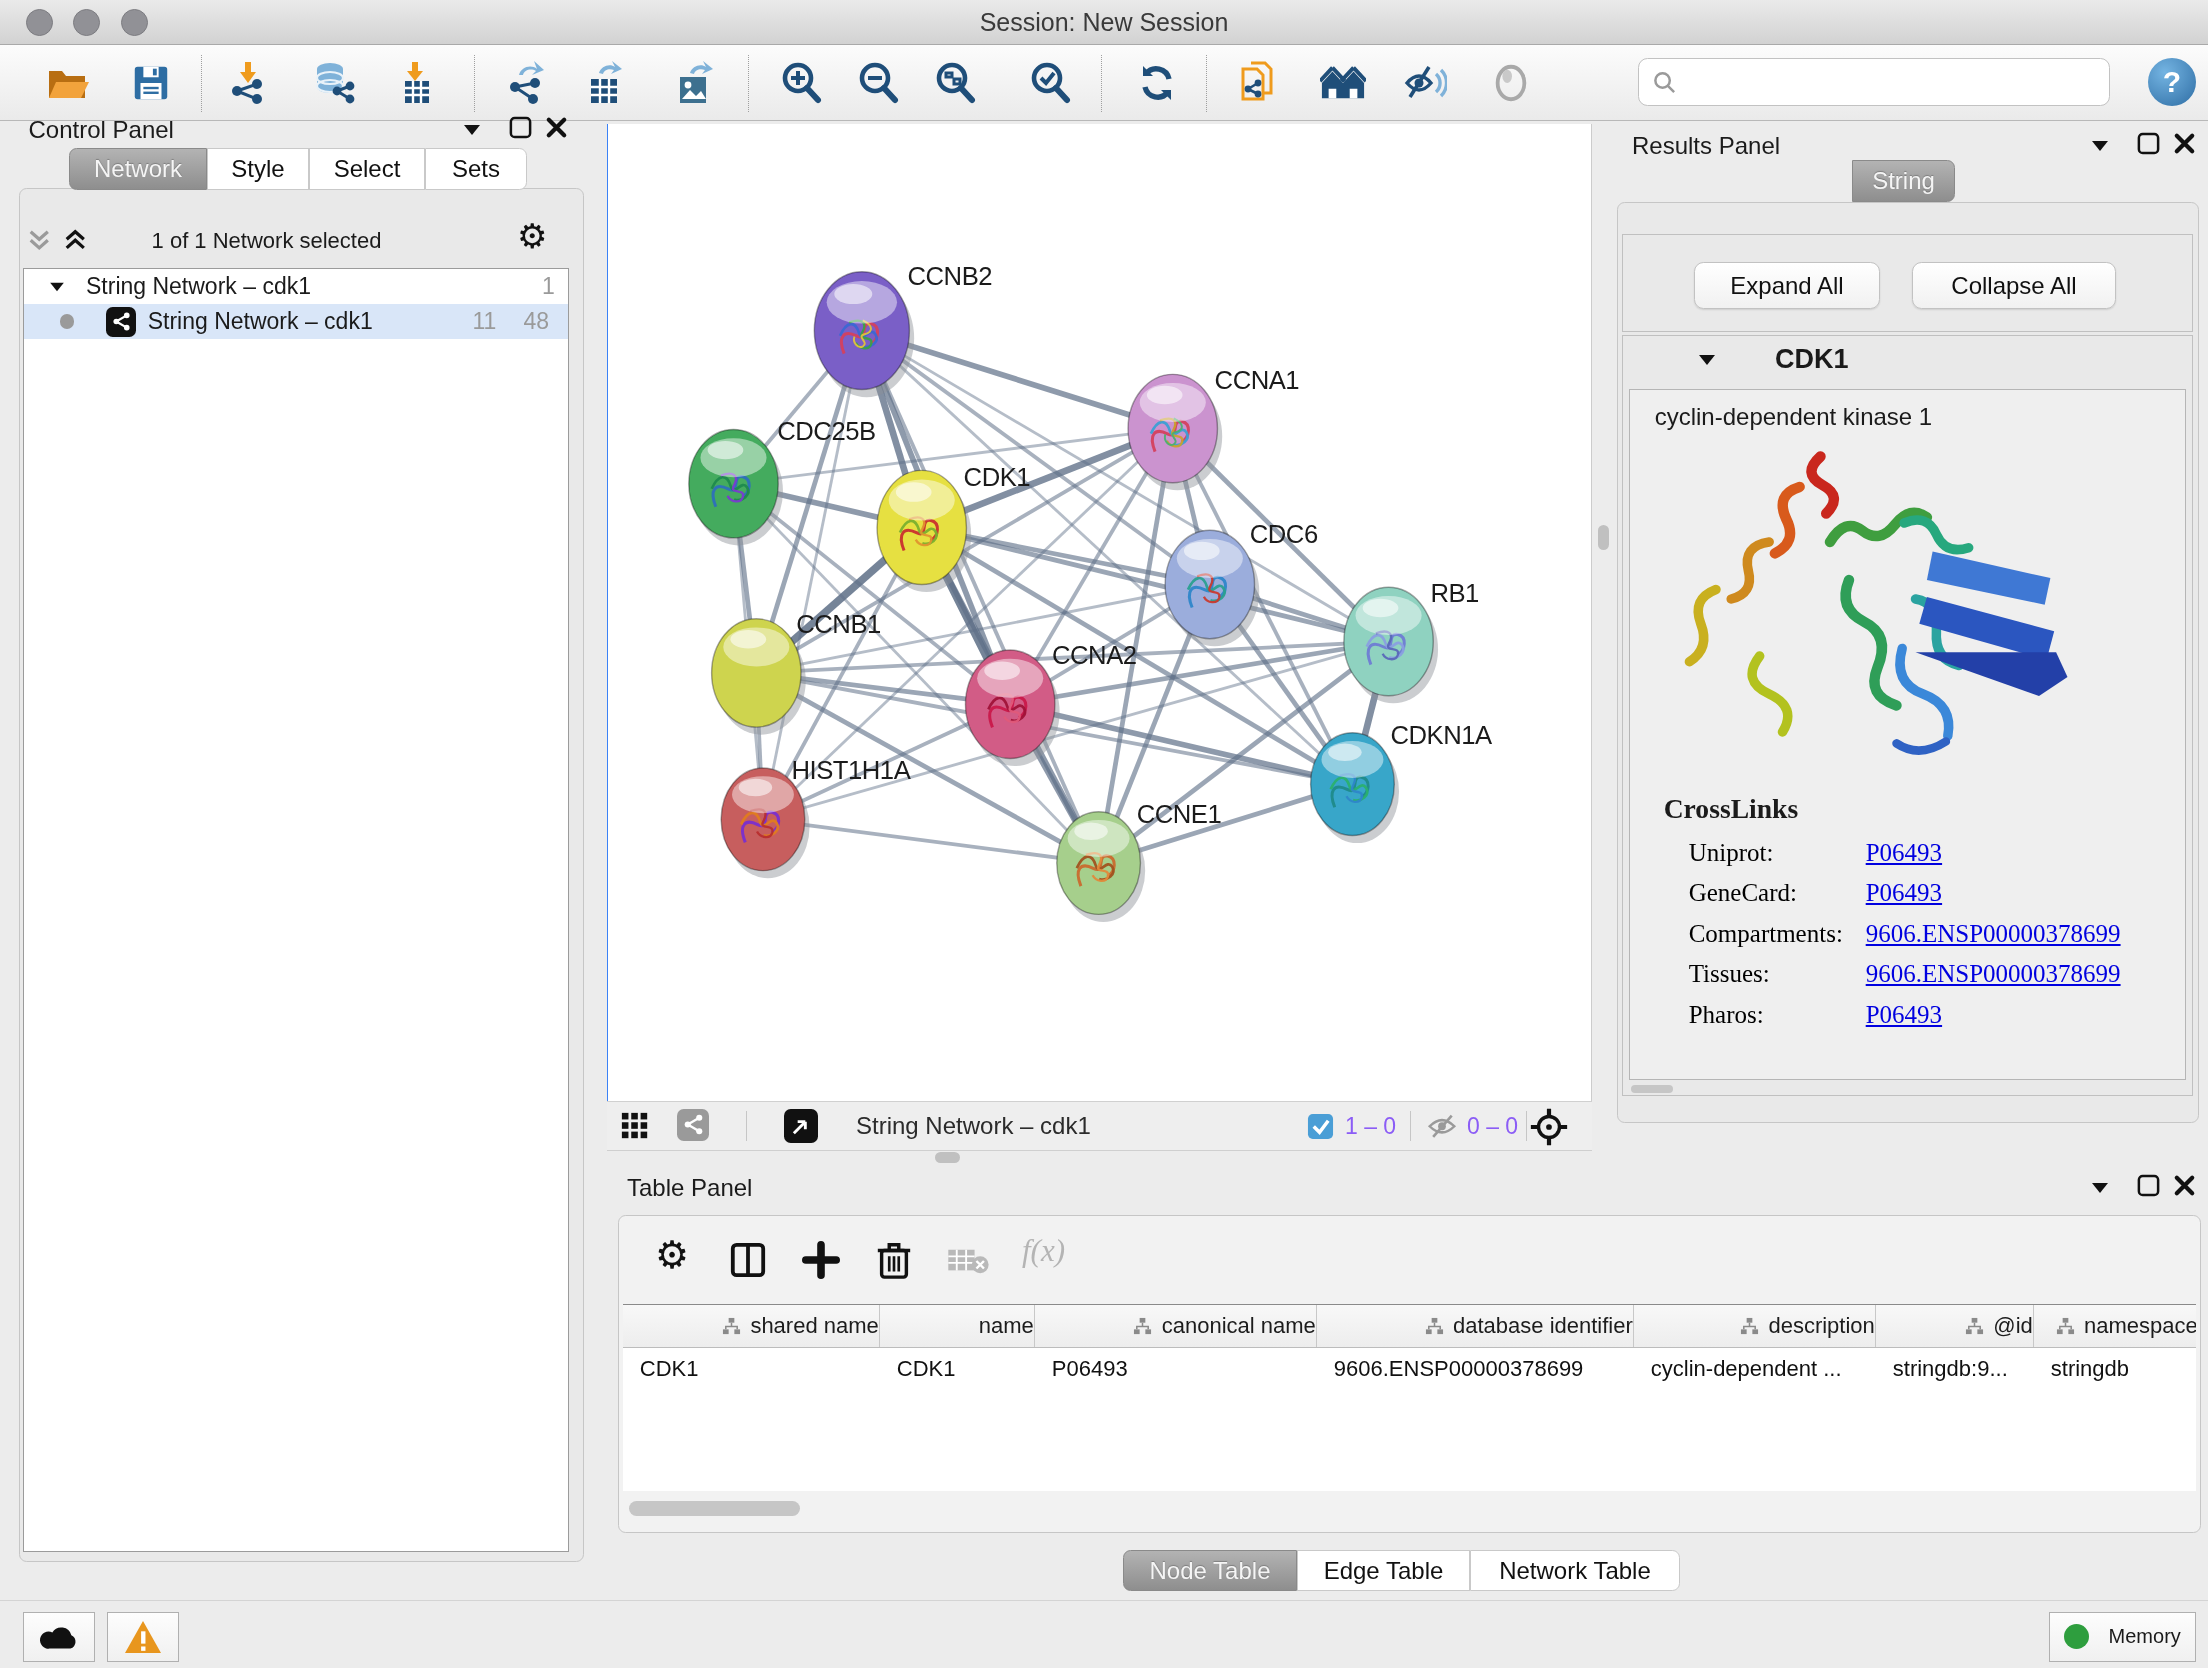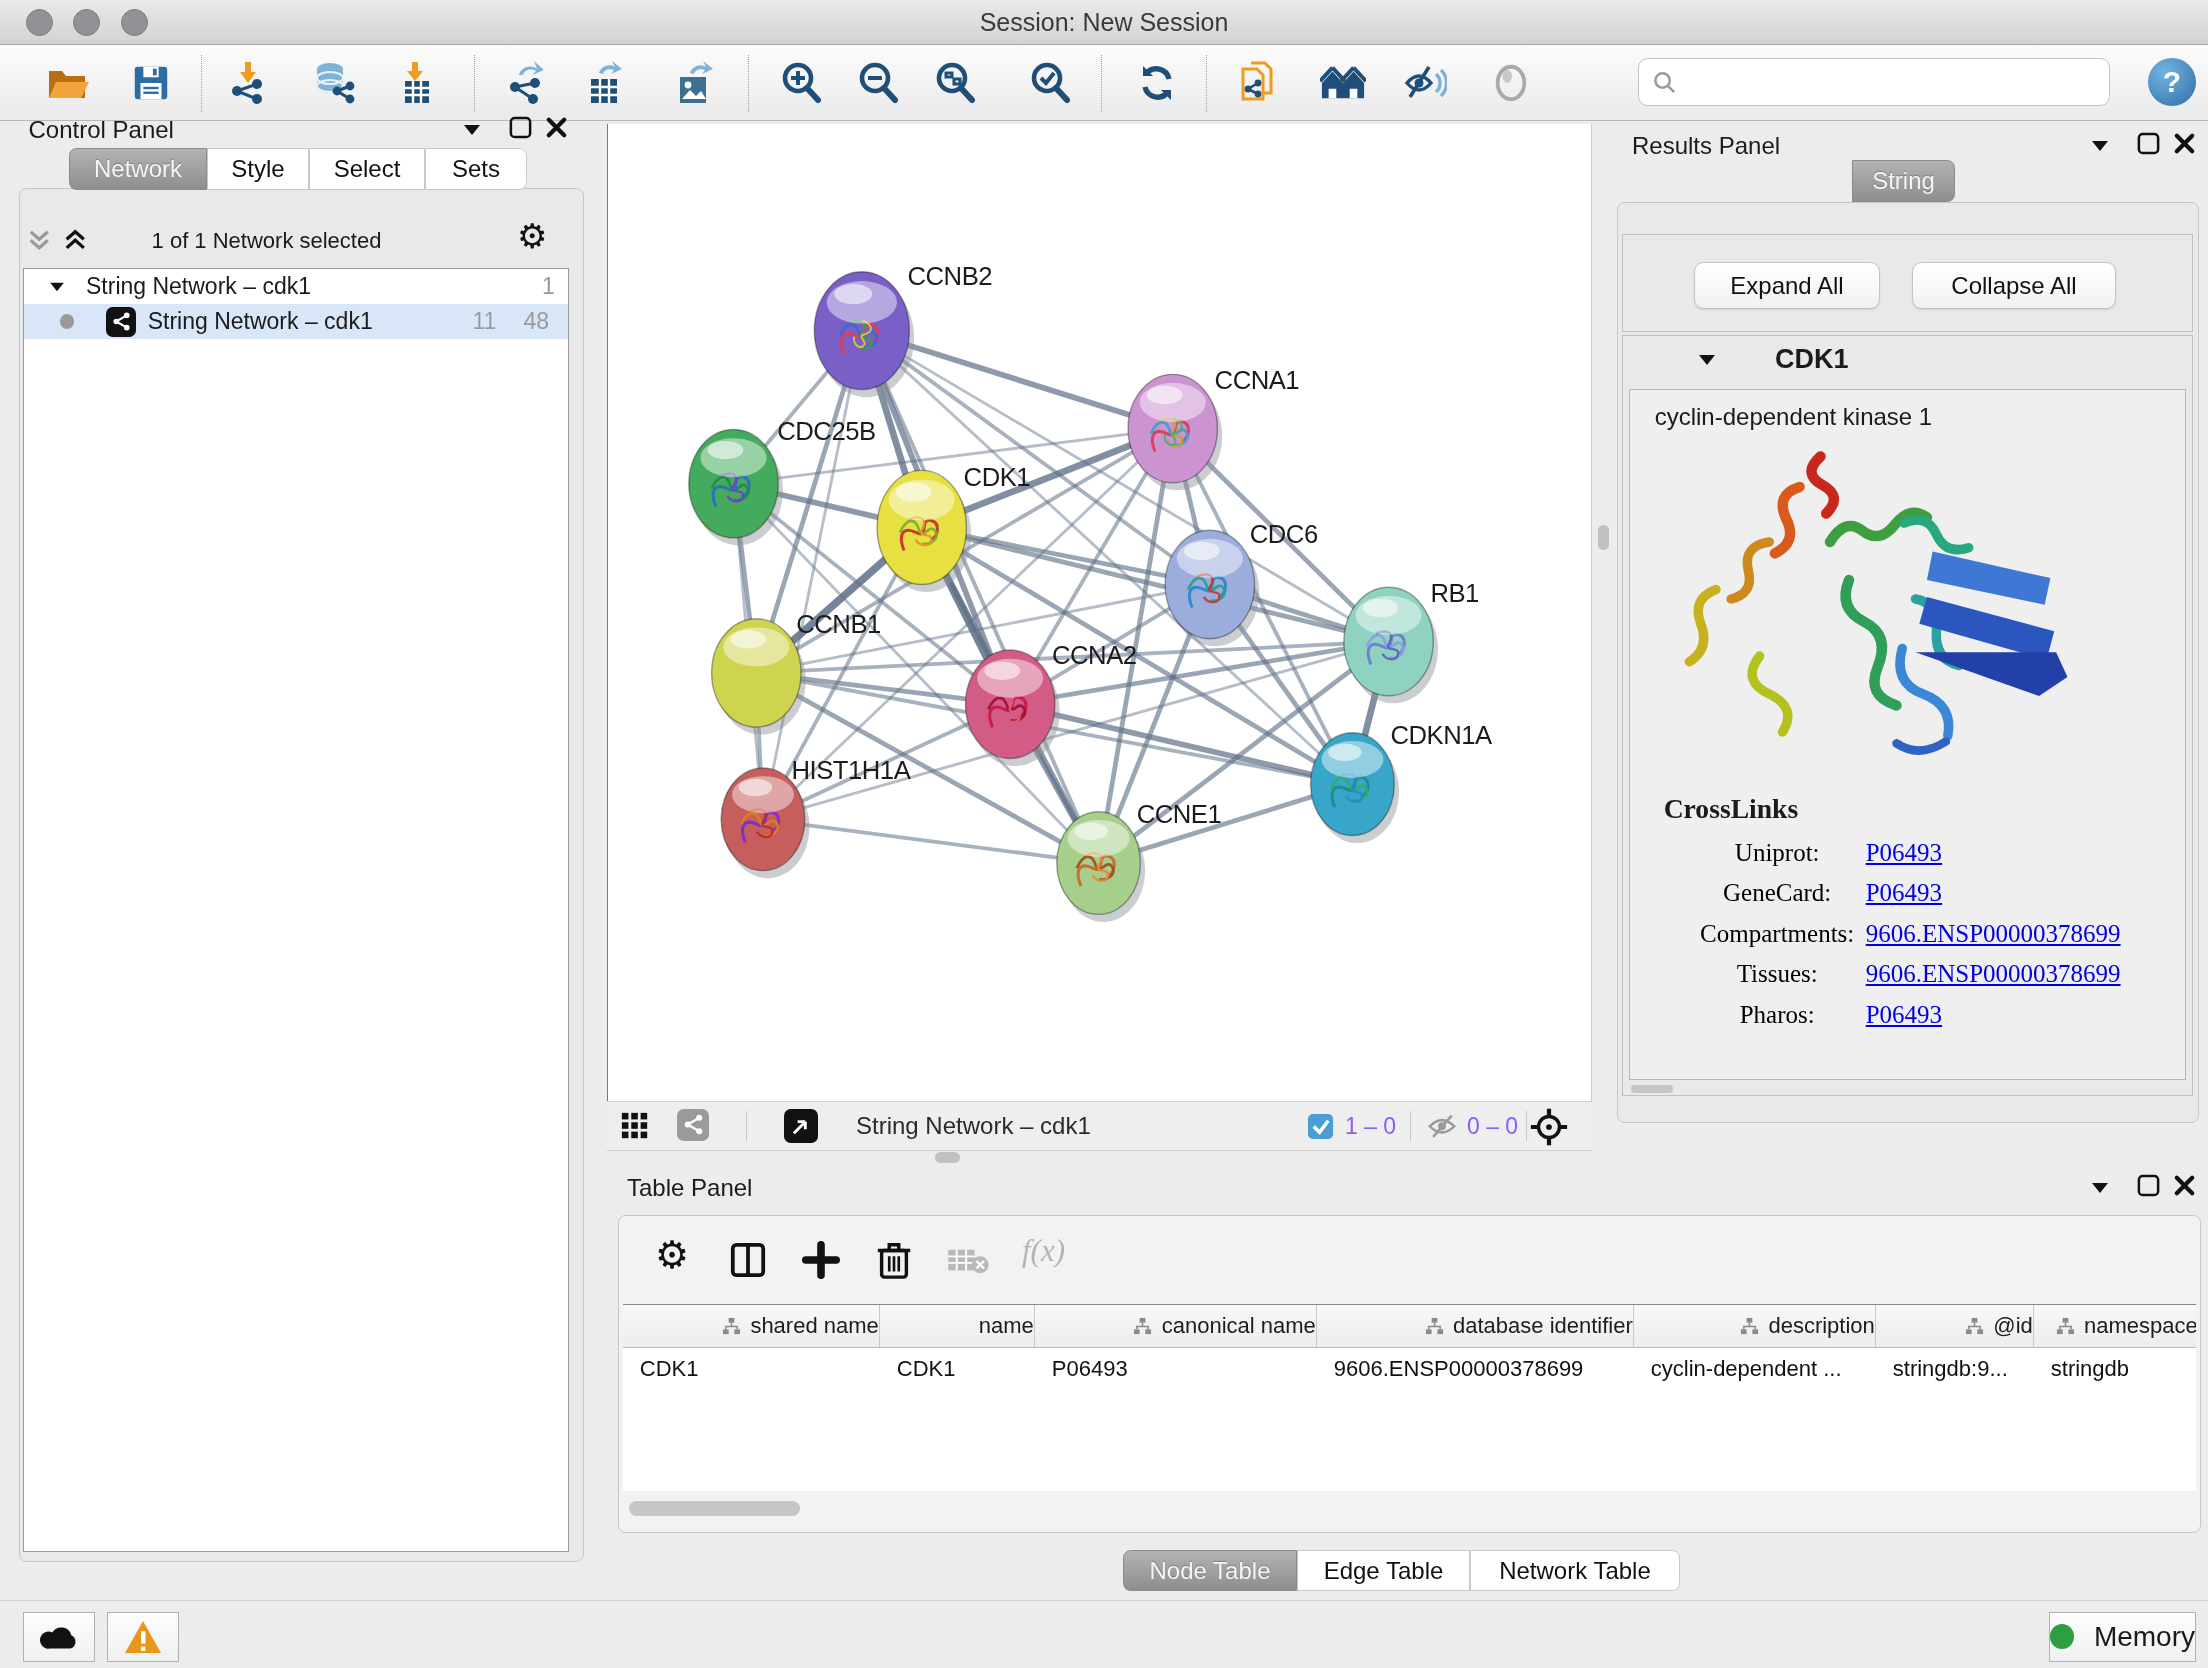--- a/index.html
+++ b/index.html
@@ -34,21 +34,21 @@
   .treerow.sel{background:#d9e6f8;}
   .gray{color:#9a9a9a;}
   .sharebadge{width:30px;height:30px;background:#111;border-radius:6.7px;display:flex;align-items:center;justify-content:center;}
   
   .netstatus{left:607px;top:1101px;width:985px;height:48px;background:#eeeeee;border-top:1px solid #d0d0d0;border-bottom:1px solid #cfcfcf;}
   .vline{width:0;height:30px;border-left:1px solid #c6c6c6;top:8.6px;}
   .statustext{font-size:24px;color:#2b2b2b;}
   .statusnum{font-size:23px;color:#8b5cf6;}
   
   .cl-row{display:flex;margin-bottom:12.4px;}
-  .cl-label{width:177px;font-family:"Liberation Serif","DejaVu Serif",serif;font-size:25px;color:#000;text-align:center;}
+  .cl-label{width:177px;font-family:"Liberation Serif","DejaVu Serif",serif;font-size:25px;color:#000;}
   .cl-value{font-family:"Liberation Serif","DejaVu Serif",serif;font-size:25px;color:#0000e0;text-decoration:underline;}
   
   .th{display:flex;align-items:center;justify-content:flex-end;gap:9.5px;font-size:22px;color:#1c1c1c;border-right:1px solid #c8c8c8;box-sizing:border-box;height:100%;overflow:hidden;white-space:nowrap;}
   .td{font-size:22px;color:#111;padding-left:17px;box-sizing:border-box;overflow:hidden;white-space:nowrap;display:flex;align-items:center;height:100%;}
   .fx{font-family:"Liberation Serif","DejaVu Serif",serif;font-style:italic;font-size:31px;color:#b4b4b4;}
   .sbthumb{background:#c6c6c6;border-radius:7.6px;}
   .bottombar{left:0;top:1600px;width:2208px;height:68px;background:#ececec;border-top:1px solid #d4d4d4;}
   .sqbtn{width:70px;height:48px;background:linear-gradient(#fdfdfd,#f0f0f0);border:1.9px solid #b0b0b0;display:flex;align-items:center;justify-content:center;}
 </style>
 </head>
@@ -687,16 +687,16 @@
   </div>
   <div class="abs sqbtn" style="left:107px;top:10.5px;width:70px;height:48px;">
     <svg width="40" height="36" viewBox="0 0 42 38">
         <path d="M21 2L40 36H2z" fill="#e8961e"></path>
         <rect x="19" y="13" width="4.6" height="13" fill="#fff"></rect>
         <rect x="19" y="29" width="4.6" height="4.6" fill="#fff"></rect>
       </svg>
   </div>
   <div class="abs sqbtn" style="left:2049px;top:10.5px;width:145px;height:48px;gap:11.4px;">
     <span style="width:25px;height:25px;border-radius:50%;background:#2e9e3e;"></span>
-    <span style="font-size:28px;margin-left:8px;">Memory</span>
+    <span style="font-size:20px;margin-left:8px;">Memory</span>
   </div>
 </div>
 
 
 </body></html>

